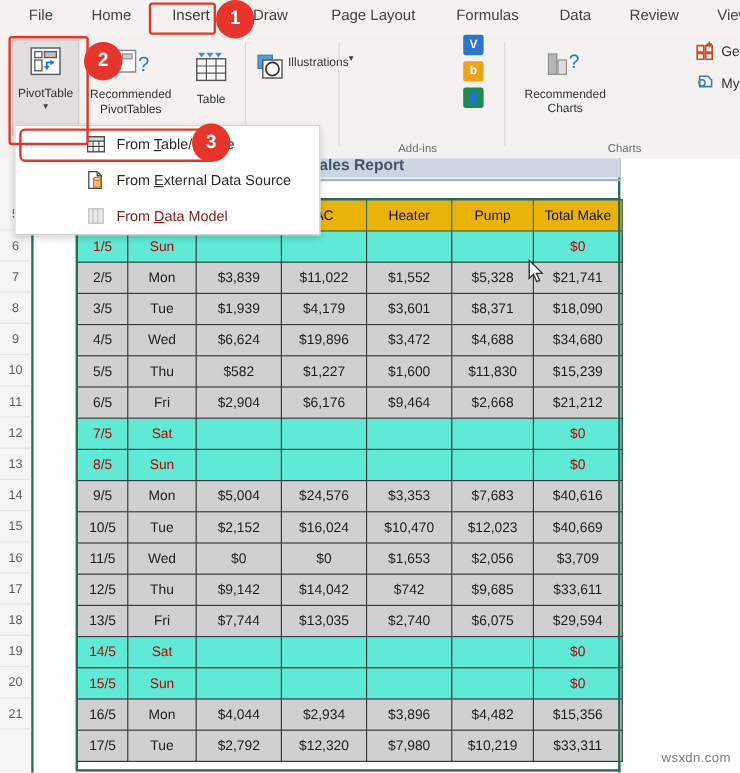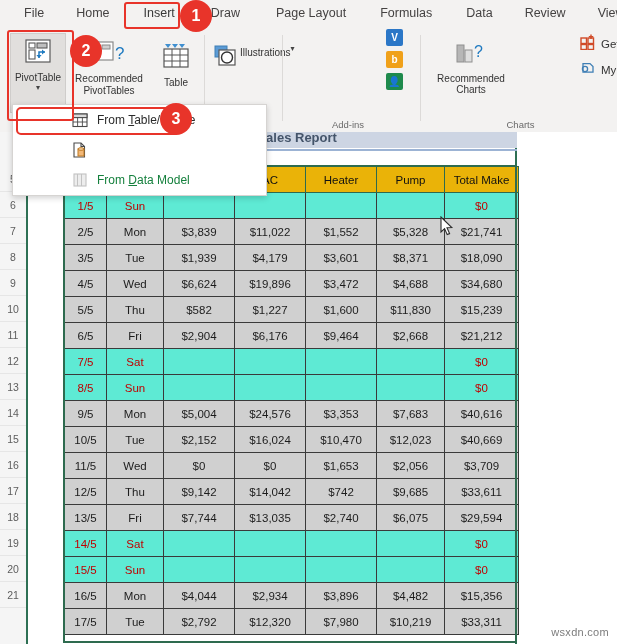--- a/index.html
+++ b/index.html
@@ -84,21 +84,21 @@
   
   .dropdown{
     position:absolute;left:12px;top:104px;width:205px;height:90px;
     background:#ffffff;border:1px solid #d6d4d2;
     box-shadow:0 2px 6px rgba(0,0,0,.18);z-index:40;padding-left:48px;
   }
   .dd-item{
     height:30px;display:flex;align-items:center;padding-left:10px;
     font-size:12px;color:#2b2b2b;box-sizing:border-box;
   }
-  .dd-item.disabled{color:#15803d;text-align:center;}
+  .dd-item.disabled{color:#7f1d1d;text-align:center;}
   .dd-ico{width:17px;height:17px;margin-right:9px;flex:none;
     display:flex;align-items:center;justify-content:center;}
   .dd-u{text-decoration:underline;}
 
   
   .sheet{
     position:absolute;left:0;top:132px;width:617px;height:512px;
     background:#ffffff;overflow:hidden;
   }
   .rowhdr{
@@ -511,20 +511,23 @@
   </div>
   <div class="dd-item">
     <span class="dd-ico">
       <svg width="16" height="16" viewBox="0 0 16 16">
         <path d="M2 1 h7 l3.5 3.5 v10.5 h-10.5 z" fill="#fff" stroke="#4a4a4a" stroke-width="1.1"></path>
         <path d="M9 1 v3.5 h3.5" fill="none" stroke="#4a4a4a" stroke-width="1.1"></path>
         <rect x="6" y="7" width="6" height="7" fill="#f2b878" stroke="#c07a22" stroke-width="1"></rect>
         <ellipse cx="9" cy="7" rx="3" ry="1.3" fill="#f7d3a8" stroke="#c07a22" stroke-width="1"></ellipse>
       </svg>
     </span>
+    <span>
+      <span>From </span><span class="dd-u">E</span><span>xternal Data Source</span>
+    </span>
   </div>
   <div class="dd-item disabled">
     <span class="dd-ico">
       <svg width="16" height="16" viewBox="0 0 16 16">
         <rect x="2" y="2" width="12" height="12" fill="#ededed" stroke="#c2c2c2" stroke-width="1.1"></rect>
         <line x1="5.5" y1="2" x2="5.5" y2="14" stroke="#c2c2c2" stroke-width="1"></line>
         <line x1="9.5" y1="2" x2="9.5" y2="14" stroke="#c2c2c2" stroke-width="1"></line>
       </svg>
     </span>
     <span>

